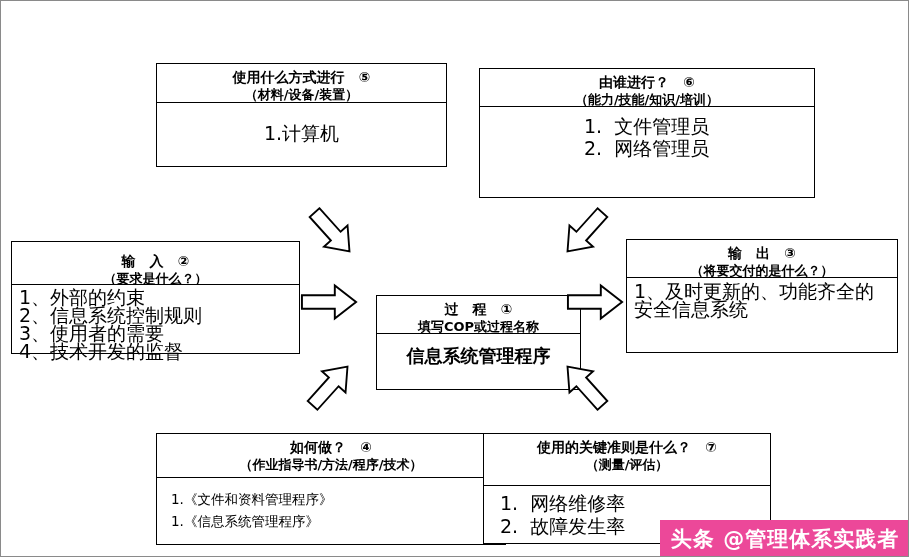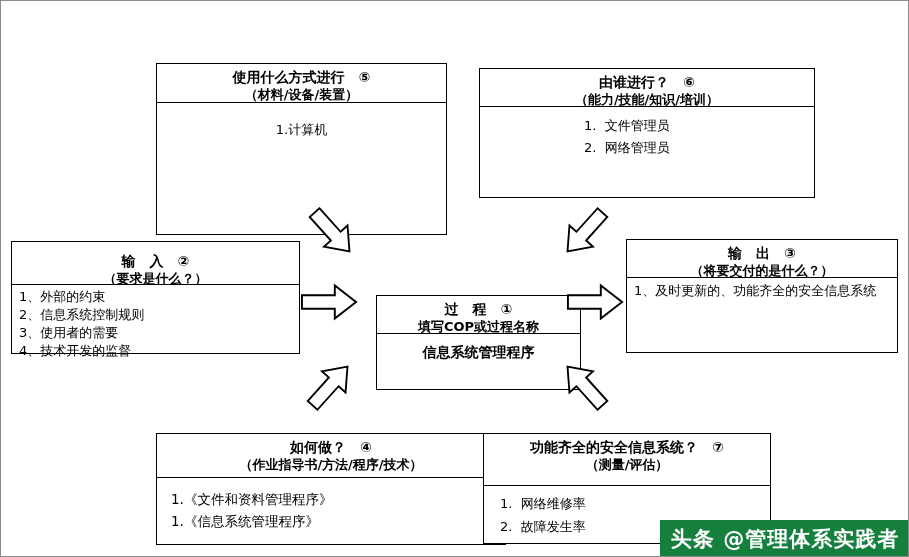--- a/index.html
+++ b/index.html
@@ -5,56 +5,56 @@
   * { margin:0; padding:0; box-sizing:border-box; }
   html,body { background:#ffffff; }
   body { font-family:"DejaVu Sans","Liberation Sans",sans-serif; color:#000; }
   .canvas { position:relative; width:909px; height:557px; background:#ffffff;
             border:1px solid #8a8a8a; overflow:hidden; }
 
   .box { position:absolute; border:1px solid #000; background:#fff; }
   .box-header { border-bottom:1px solid #000; text-align:center; padding-top:4px; overflow:hidden; }
   .box-title { font-weight:bold; font-size:14px; line-height:18px; white-space:pre-wrap; }
   .box-subtitle { font-size:13px; line-height:17px; white-space:pre-wrap;font-weight:bold; }
-  .box-body { font-size:13px; }
+  .box-body { font-size:19px; }
   .item { white-space:pre-wrap; }
 
   
-  #box-method   { left:155px; top:62px;  width:291px; height:172px; }
+  #box-method   { left:155px; top:62px;  width:291px; height:104px; }
   #box-method   .box-header { height:39px; }
   #box-method   .box-body { text-align:center; padding-top:18px; }
 
   #box-who      { left:478px; top:67px;  width:336px; height:130px; }
   #box-who      .box-header { height:38px; }
   #box-who      .box-body { padding:8px 0 0 104px; line-height:22px; }
 
   #box-input    { left:10px;  top:240px; width:289px; height:113px; }
   #box-input    .box-header { height:37px;margin-top:6px; }
   #box-input    .box-body { padding:3px 4px 0 7px; line-height:18px; }
 
   #box-process  { left:375px; top:258px; width:205px; height:95px;margin-top:36px; }
   #box-process  .box-header { height:38px; }
-  #box-process  .box-body { text-align:center; padding-top:10px; font-weight:bold; font-size:14px; }
+  #box-process  .box-body { text-align:center; padding-top:10px; font-weight:bold; font-size:18px; }
 
   #box-output   { left:625px; top:238px; width:272px; height:114px; }
   #box-output   .box-header { height:38px;text-align:center; }
   #box-output   .box-body { padding:4px 8px 0 7px; line-height:18px; }
 
   #box-how      { left:155px; top:432px; width:350px; height:112px; }
   #box-how      .box-header { height:44px; }
   #box-how      .box-body { padding:10px 0 0 14px; line-height:22px; font-size:13.5px; }
 
   #box-criteria { left:482px; top:432px; width:288px; height:111px; }
   #box-criteria .box-header { height:52px; }
   #box-criteria .box-body { padding:6px 0 0 16px; line-height:23px; }
 
   .arrow { position:absolute; overflow:visible; }
 
   .watermark { position:absolute; left:659px; top:519px; width:250px; height:38px;
-               background:#15803d; color:#fff; display:flex; align-items:center;
+               background:#ec4899; color:#fff; display:flex; align-items:center;
                justify-content:center; font-weight:bold; font-size:21px;
                letter-spacing:1px; white-space:pre; z-index:5; }
 </style>
 </head>
 <body>
 
 <div class="canvas">
 
   <div class="box" id="box-method">
     <div class="box-header">
@@ -116,21 +116,21 @@
       <div class="box-subtitle">（作业指导书/方法/程序/技术）</div>
     </div>
     <div class="box-body">
       <div class="item">1.《文件和资料管理程序》</div>
       <div class="item">1.《信息系统管理程序》</div>
     </div>
   </div>
 
   <div class="box" id="box-criteria">
     <div class="box-header">
-      <div class="box-title">功能齐全的安全信息系统？　⑦</div>
+      <div class="box-title">使用的关键准则是什么？　⑦</div>
       <div class="box-subtitle">（测量/评估）</div>
     </div>
     <div class="box-body">
       <div class="item">1.  网络维修率</div>
       <div class="item">2.  故障发生率</div>
     </div>
   </div>
 
   <svg class="arrow" style="left:303px; top:210px; transform:rotate(48deg);" width="56" height="42" viewBox="0 0 60 40">
     <polygon points="2,13 36,13 36,3 58,20 36,37 36,27 2,27" fill="#ffffff" stroke="#000000" stroke-width="2"></polygon>

